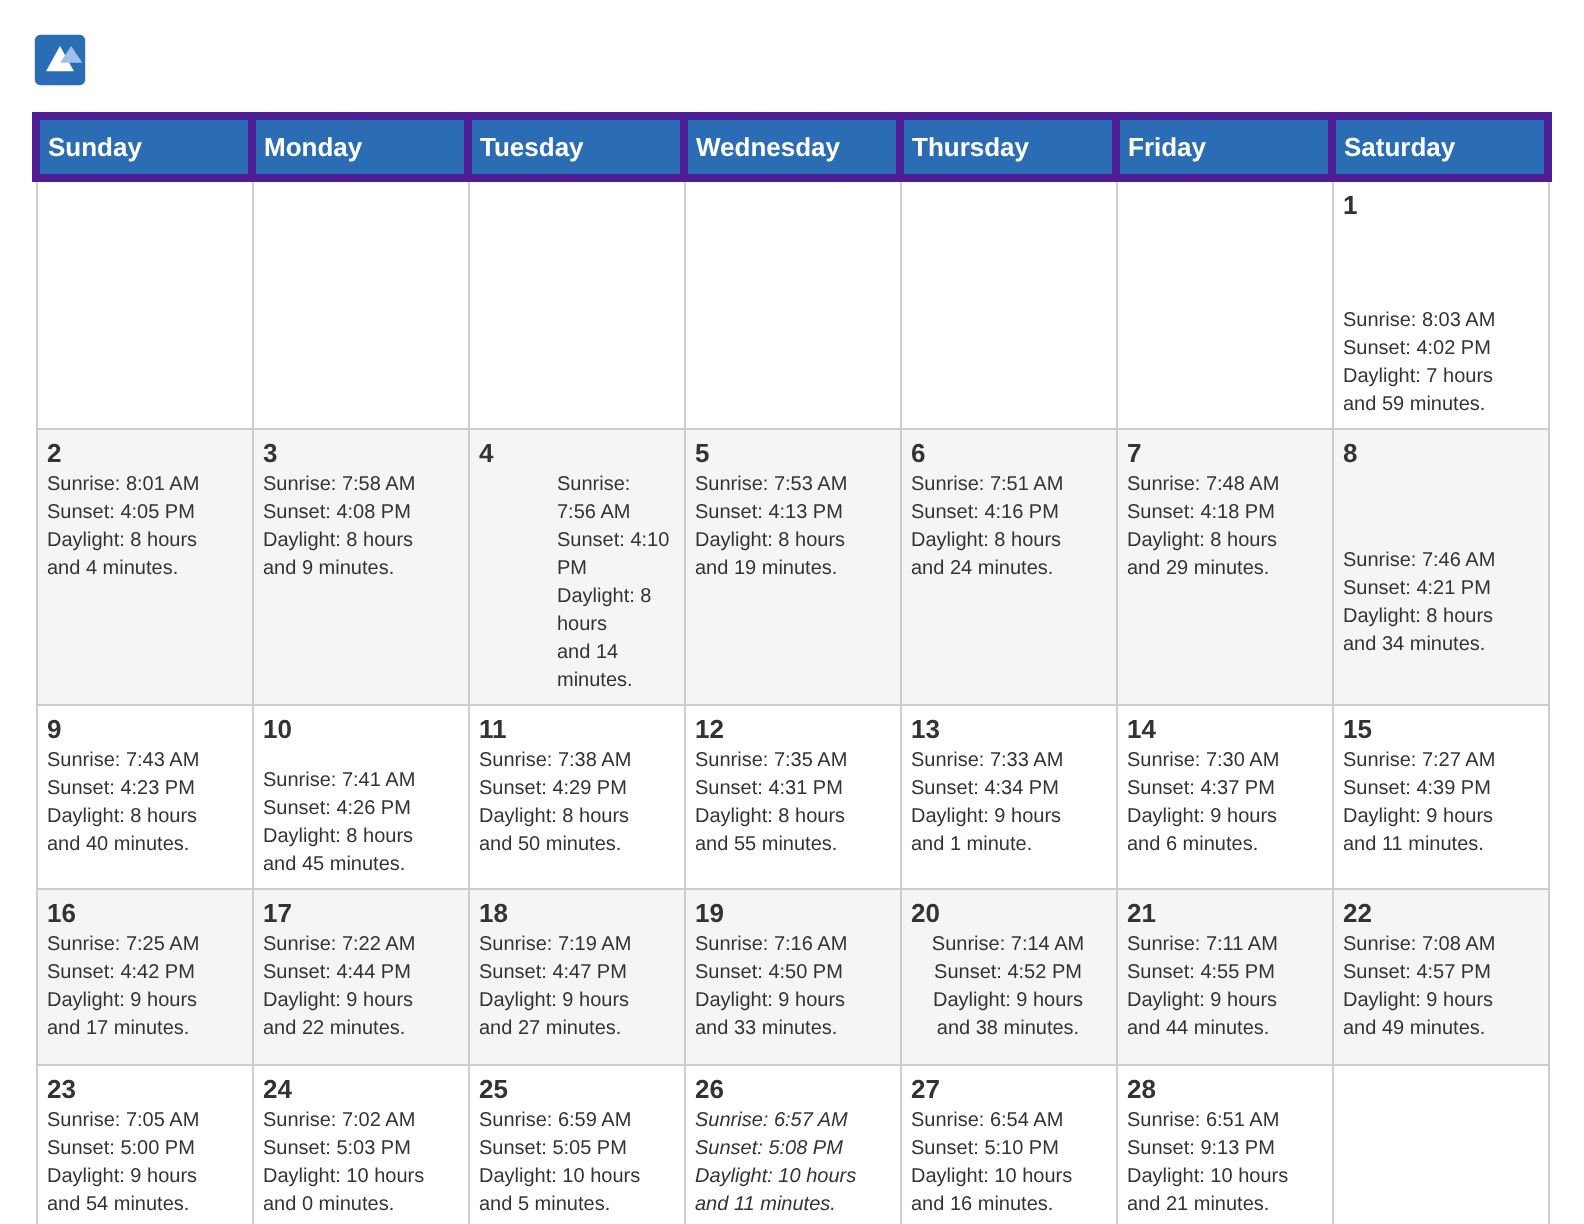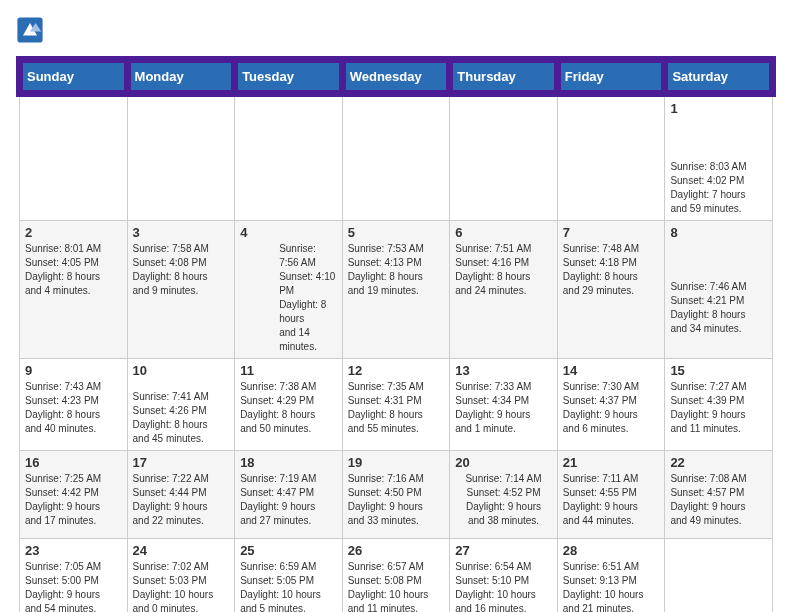--- a/index.html
+++ b/index.html
@@ -53,21 +53,21 @@
       border-collapse: collapse;
       table-layout: fixed;
     }
     thead th {
       background-color: #2a6db5;
       color: #fff;
       font-size: 13px;
       font-weight: bold;
       padding: 6px 4px;
       text-align: left;
-      border: 7px solid #4c1d95;
+      border: 4px solid #4c1d95;
     }
     tbody td {
       vertical-align: top;
       border: 1px solid #ccc;
       padding: 4px 5px;
       height: 88px;
       font-size: 10.5px;
       color: #333;
       background: #fff;
     }
@@ -307,21 +307,21 @@
         </td>
         <td>
           <span class="day-number">25</span>
           <div class="day-info" style="white-space: pre-line;">Sunrise: 6:59 AM
 Sunset: 5:05 PM
 Daylight: 10 hours
 and 5 minutes.</div>
         </td>
         <td>
           <span class="day-number">26</span>
-          <div class="day-info" style="white-space: pre-line;">Sunrise: 6:57 AM
+          <div class="day-info" style="white-space: pre-line; font-style: italic;">Sunrise: 6:57 AM
 Sunset: 5:08 PM
 Daylight: 10 hours
 and 11 minutes.</div>
         </td>
         <td>
           <span class="day-number">27</span>
           <div class="day-info" style="white-space: pre-line;">Sunrise: 6:54 AM
 Sunset: 5:10 PM
 Daylight: 10 hours
 and 16 minutes.</div>

